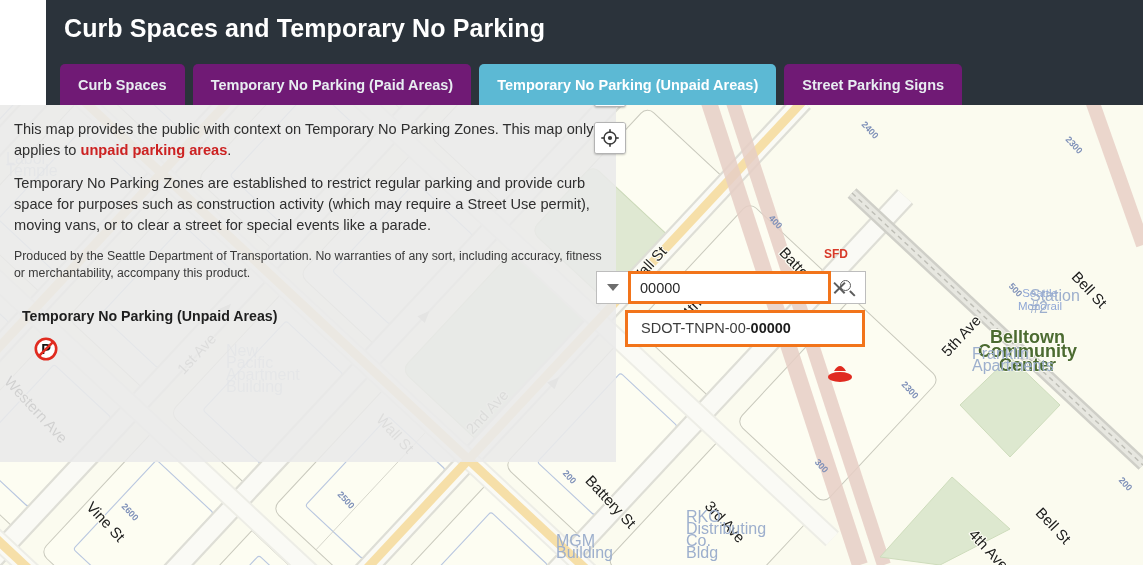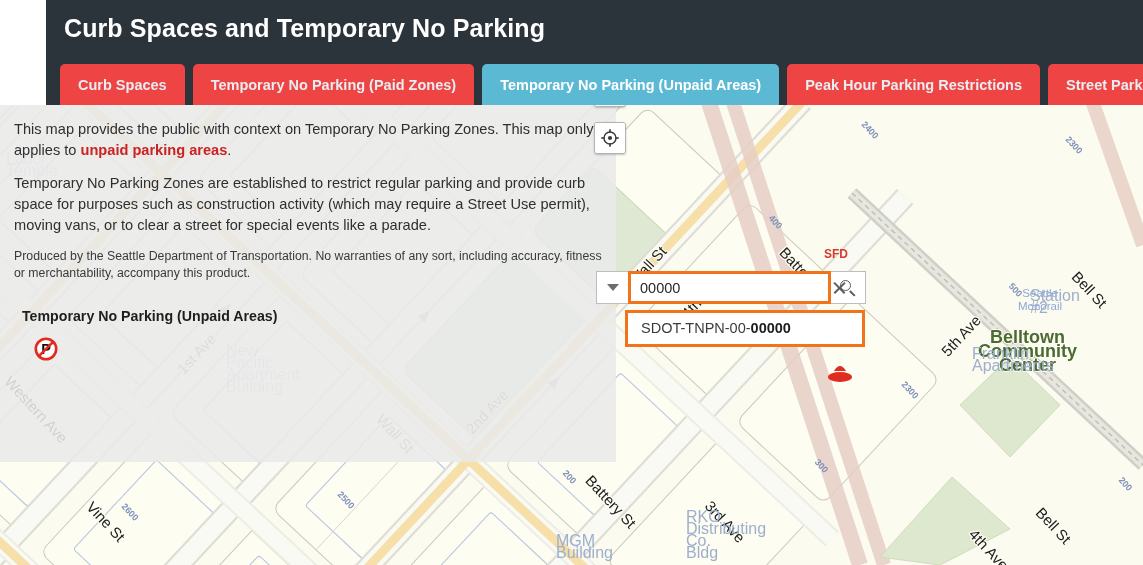--- a/index.html
+++ b/index.html
@@ -42,21 +42,21 @@
     display: flex;
     align-items: flex-end;
     gap: 8px;
   }
   .tab {
     height: 41px;
     box-sizing: border-box;
     padding: 0 18px;
     display: flex; align-items: center;
     border-radius: 5px 5px 0 0;
-    background: #ef4444;
+    background: #701a75;
     color: #e8edf1;
     font-size: 14.5px;
     font-weight: bold;
     white-space: nowrap;
     cursor: pointer;
     user-select: none;
   }
   .tab.active {
     background: #5cb9d4;
     color: #ffffff;
@@ -604,27 +604,24 @@
     </div>
   </div>
 
   <div class="header">
     <div class="page-title">Curb Spaces and Temporary No Parking</div>
     <div class="tabstrip">
       <div class="tab">
           <span>Curb Spaces</span>
         </div>
       <div class="tab">
-          <span>Temporary No Parking (Paid Zones)</span>
+          <span>Temporary No Parking (Paid Areas)</span>
         </div>
       <div class="tab active">
           <span>Temporary No Parking (Unpaid Areas)</span>
         </div>
       <div class="tab">
-          <span>Peak Hour Parking Restrictions</span>
-        </div>
-      <div class="tab">
           <span>Street Parking Signs</span>
         </div>
     </div>
   </div>
 
 </div>
 
 </body></html>

